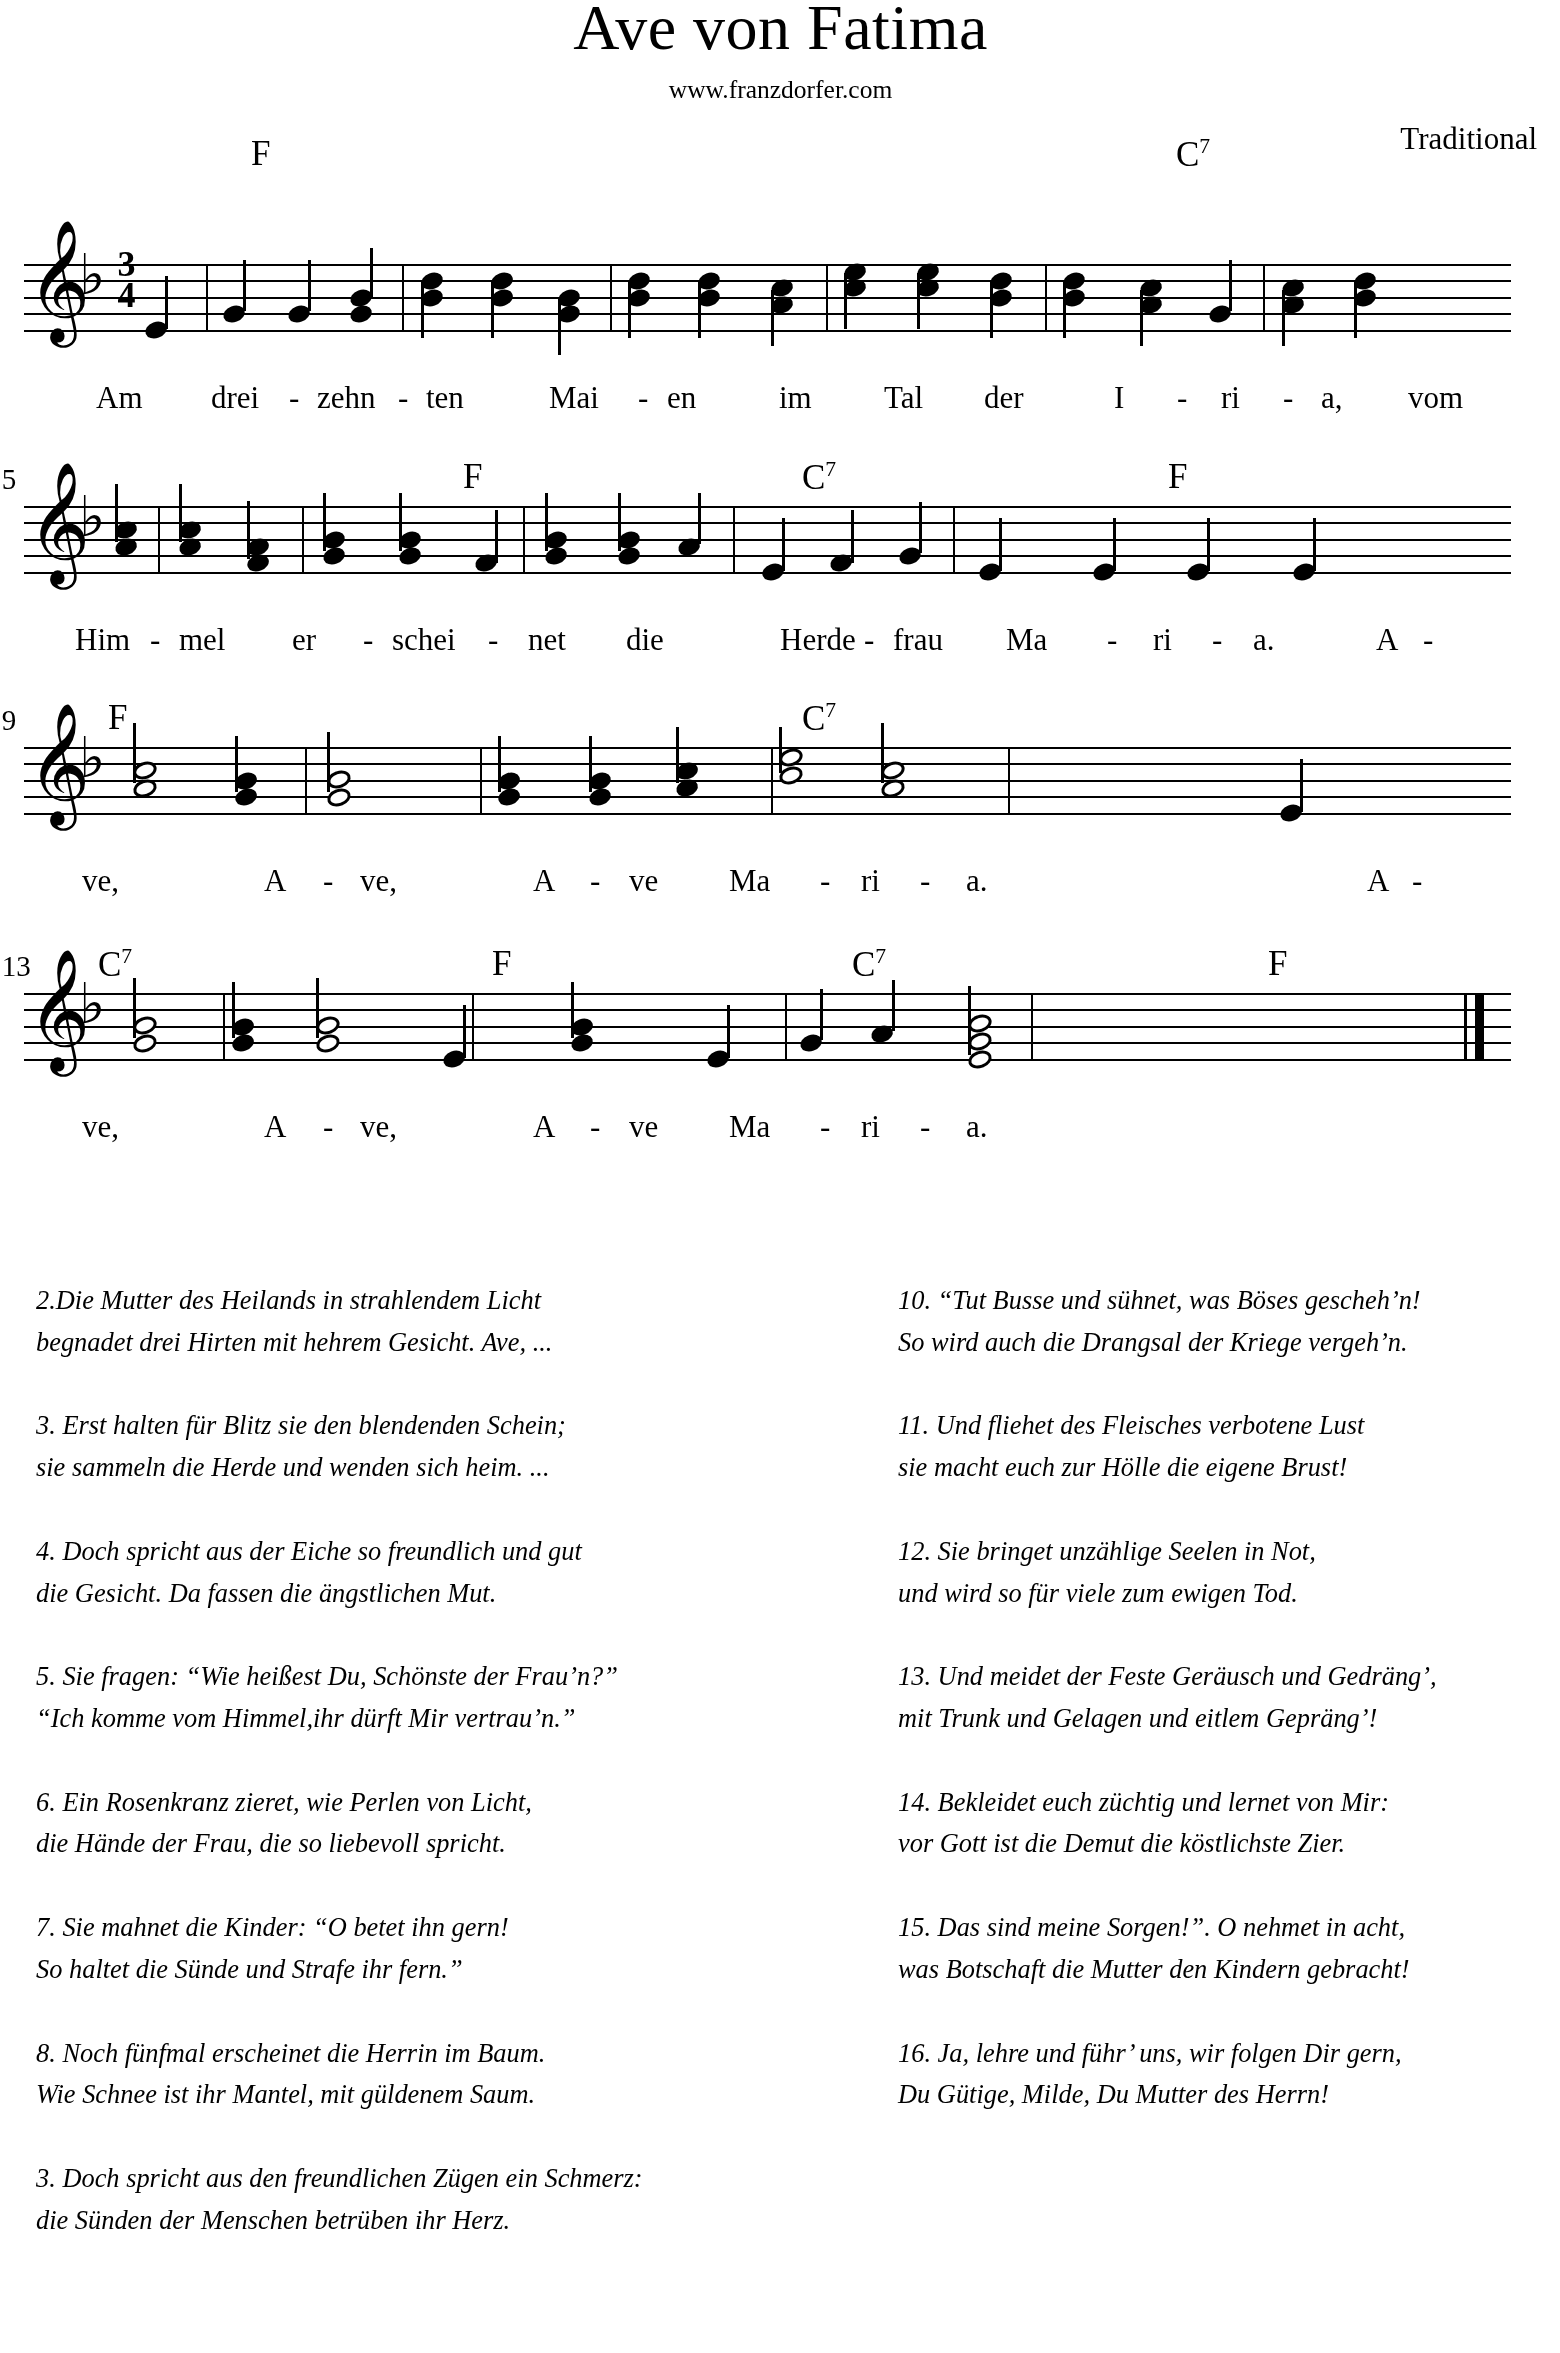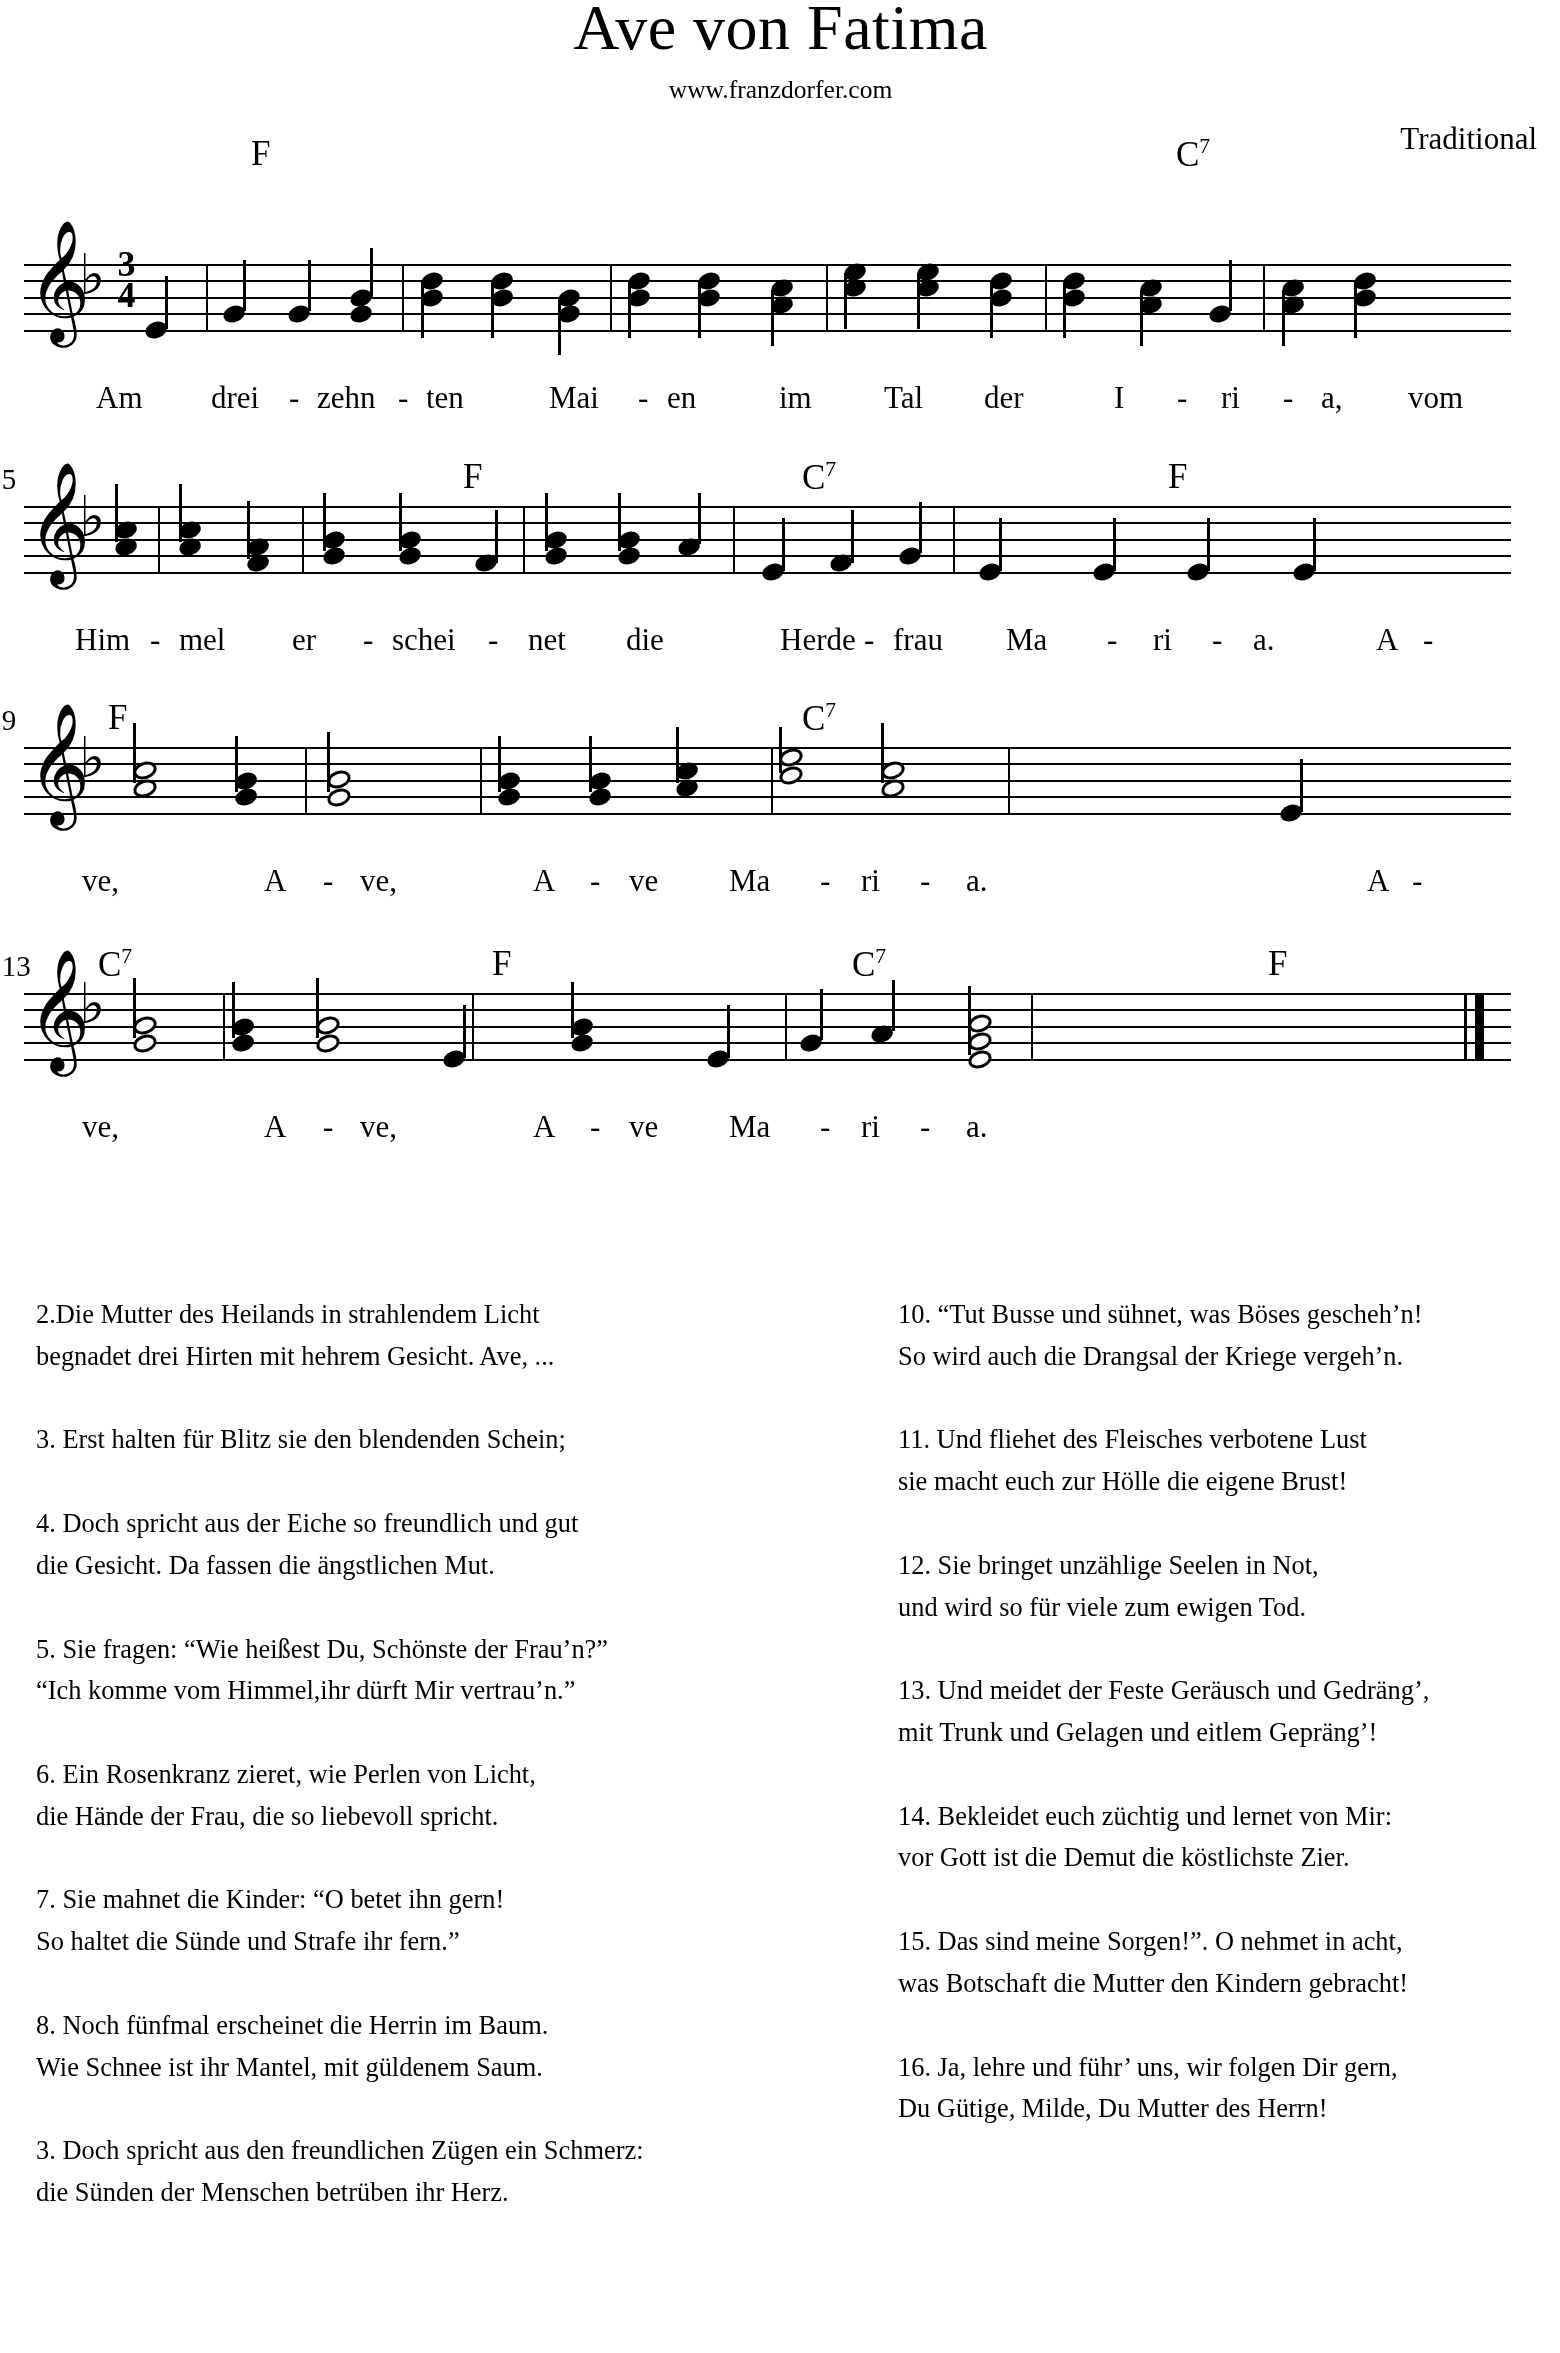--- a/index.html
+++ b/index.html
@@ -177,22 +177,23 @@
   
   .verses {
     position: absolute;
     top: 1276px;
     left: 0;
     width: 1561px;
     height: 1075px;
   }
   .vcol {
     position: absolute;
-    top: 18px;
+    top: 4px;
     width: 693px;
+    font-style: italic;
   }
   .vcol.left  { left: 36px; }
   .vcol.right { left: 898px; }
   .verse {
     margin: 0 0 42px 0;
   }
   .verse .vline {
     font-size: 26.4px;
     line-height: 1.58;
     white-space: nowrap;
@@ -594,20 +595,21 @@
 
 <div class="verses">
 
   <div class="vcol left">
     <div class="verse">
       <div class="vline">2.Die Mutter des Heilands in strahlendem Licht</div>
       <div class="vline">begnadet drei Hirten mit hehrem Gesicht. Ave, ...</div>
     </div>
     <div class="verse">
       <div class="vline">3. Erst halten für Blitz sie den blendenden Schein;</div>
+      <div class="vline">sie sammeln die Herde und wenden sich heim. ...</div>
     </div>
     <div class="verse">
       <div class="vline">4. Doch spricht aus der Eiche so freundlich und gut</div>
       <div class="vline">die Gesicht. Da fassen die ängstlichen Mut.</div>
     </div>
     <div class="verse">
       <div class="vline">5. Sie fragen: “Wie heißest Du, Schönste der Frau’n?”</div>
       <div class="vline">“Ich komme vom Himmel,ihr dürft Mir vertrau’n.”</div>
     </div>
     <div class="verse">

